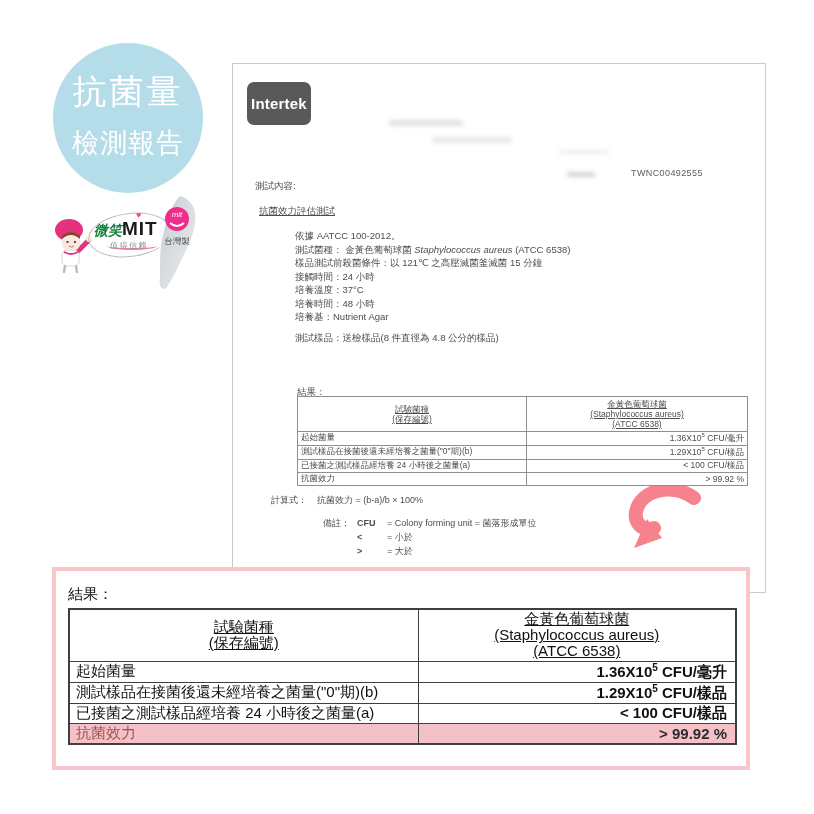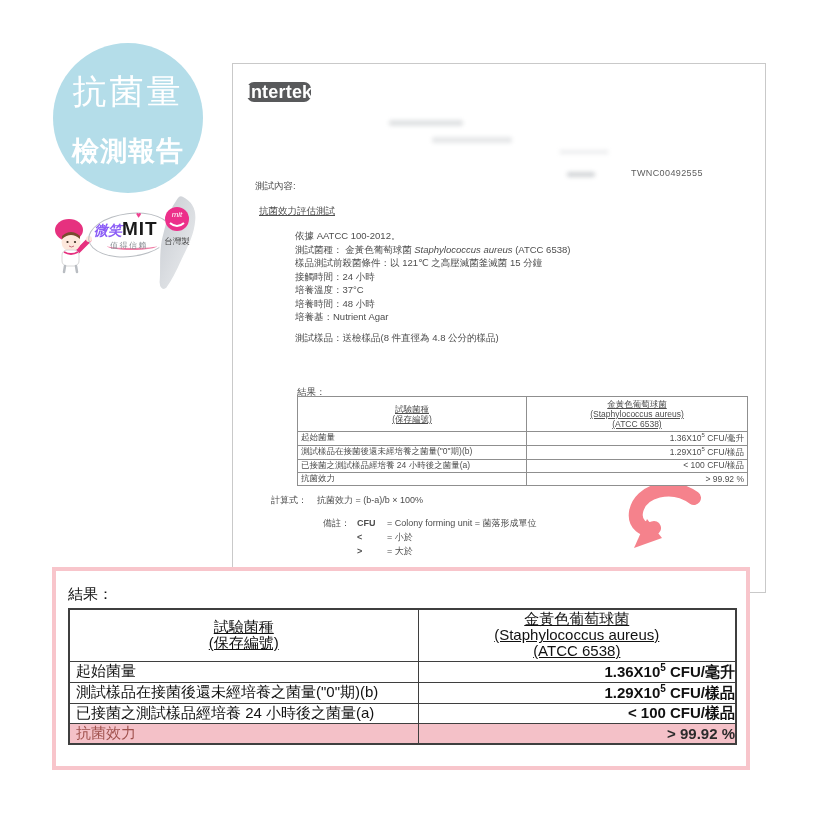--- a/index.html
+++ b/index.html
@@ -4,41 +4,41 @@
 <style>
   * { margin:0; padding:0; box-sizing:border-box; }
   html,body { background:#fff; }
   body { width:814px; height:814px; font-family:"Liberation Sans","DejaVu Sans",sans-serif; }
   .stage { position:relative; width:814px; height:814px; background:#fff; overflow:hidden; }
 
   
   .blue-circle { position:absolute; left:53px; top:43px; width:150px; height:150px;
     border-radius:50%; background:#b4dde9; color:#fff; text-align:center; }
   .blue-circle .l1 { margin-top:26px; font-size:34px; font-weight:300; letter-spacing:3px; }
-  .blue-circle .l2 { margin-top:18px; font-size:27px; font-weight:700; letter-spacing:1px; }
+  .blue-circle .l2 { margin-top:10px; font-size:27px; font-weight:400; letter-spacing:1px; }
 
   
   .mit-badge { position:absolute; left:52px; top:192px; width:158px; height:118px; }
   .mit-mascot { position:absolute; left:0; top:26px; width:40px; height:56px; }
   .mit-oval { position:absolute; left:36px; top:21px; width:84px; height:44px;
     border:1.5px solid #b9bdc2; border-radius:50%; transform:rotate(-7deg); }
   .mit-brand { position:absolute; left:42px; top:26px; white-space:nowrap; }
-  .mit-brand .smile { color:#8b5cf6; font-size:14px; font-weight:bold; font-style:italic;margin-top:16px; }
+  .mit-brand .smile { color:#15803d; font-size:14px; font-weight:bold; font-style:italic;margin-top:16px; }
   .mit-brand .mit { color:#1a1a1a; font-size:19px; font-weight:bold; letter-spacing:1px; }
   .mit-heart { position:absolute; left:84px; top:18px; color:#ef3f8f; font-size:9px; }
   .mit-tagline { position:absolute; left:58px; top:48px; font-size:8px; color:#8a8f94; letter-spacing:1.5px; }
   .mit-tagline-swoosh { position:absolute; left:55px; top:50px; width:50px; height:8px;
     border-bottom:2px solid #f080a8; border-radius:50%; }
   .taiwan-map { position:absolute; left:100px; top:2px; width:48px; height:100px; }
 
   
   .document { position:absolute; left:232px; top:63px; width:534px; height:530px;
     background:#fff; border:1px solid #c9c9c9; color:#4d4d4d; z-index:1; }
-  .intertek-logo { position:absolute; left:14px; top:18px; width:64px; height:20px;
-    background:#58595b; border-radius:7px; color:#fff; font-size:18px; font-weight:bold;
+  .intertek-logo { position:absolute; left:14px; top:18px; width:64px; height:43px;
+    background:#58595b; border-radius:7px; color:#fff; font-size:15px; font-weight:bold;
     display:flex; align-items:center; justify-content:center; letter-spacing:0.2px; }
   .redact { position:absolute; background:#9aa0a6; filter:blur(2px); border-radius:2px; }
   .r1 { left:156px; top:56px; width:74px; height:6px; opacity:.30; }
   .r2 { left:199px; top:73px; width:80px; height:6px; opacity:.25; }
   .r3 { left:326px; top:86px; width:50px; height:4px; opacity:.18; }
   .r4 { left:334px; top:108px; width:28px; height:5px; opacity:.45; }
   .report-no { position:absolute; left:398px; top:104px; font-size:9px; color:#5c5c5c; letter-spacing:.4px; }
   .doc-section { position:absolute; left:22px; top:116px; font-size:9.5px; }
   .doc-title { position:absolute; left:26px; top:141px; font-size:9.5px; text-decoration:underline; }
   .doc-body { position:absolute; left:62px; top:165px; width:450px; font-size:9.5px; line-height:13.5px; }
@@ -69,21 +69,21 @@
   
   .zoom-panel { position:absolute; left:52px; top:567px; width:698px; height:203px;
     background:#fff; border:4px solid #f8c5cb; z-index:5; color:#111; }
   .zp-results-label { position:absolute; left:12px; top:14px; font-size:15px; color:#111; }
   .bt { position:absolute; left:12px; top:37px; width:667px; border-collapse:collapse;
     font-size:15px; color:#111; table-layout:fixed; border:2px solid #3f3f3f; }
   .bt td { border:1px solid #3f3f3f; vertical-align:middle; }
   .bt .hcell { text-align:center; height:52px; line-height:16px; }
   .bt .hcell div { text-decoration:underline; }
   .bt .lab { height:20px; text-align:left; padding-left:6px; }
-  .bt .val { text-align:right; white-space:nowrap; font-weight:600; }
+  .bt .val { text-align:right; padding-right:8px; white-space:nowrap; font-weight:600; }
   .bt sup { font-size:10px; }
   .bt tr.hl td { background:#f4c1c8; }
   .bt tr.hl .lab { color:#a0524e; }
   .bt tr.hl .val { color:#2b2b2b; }
 </style>
 </head>
 <body>
 
 <div class="stage">
 

